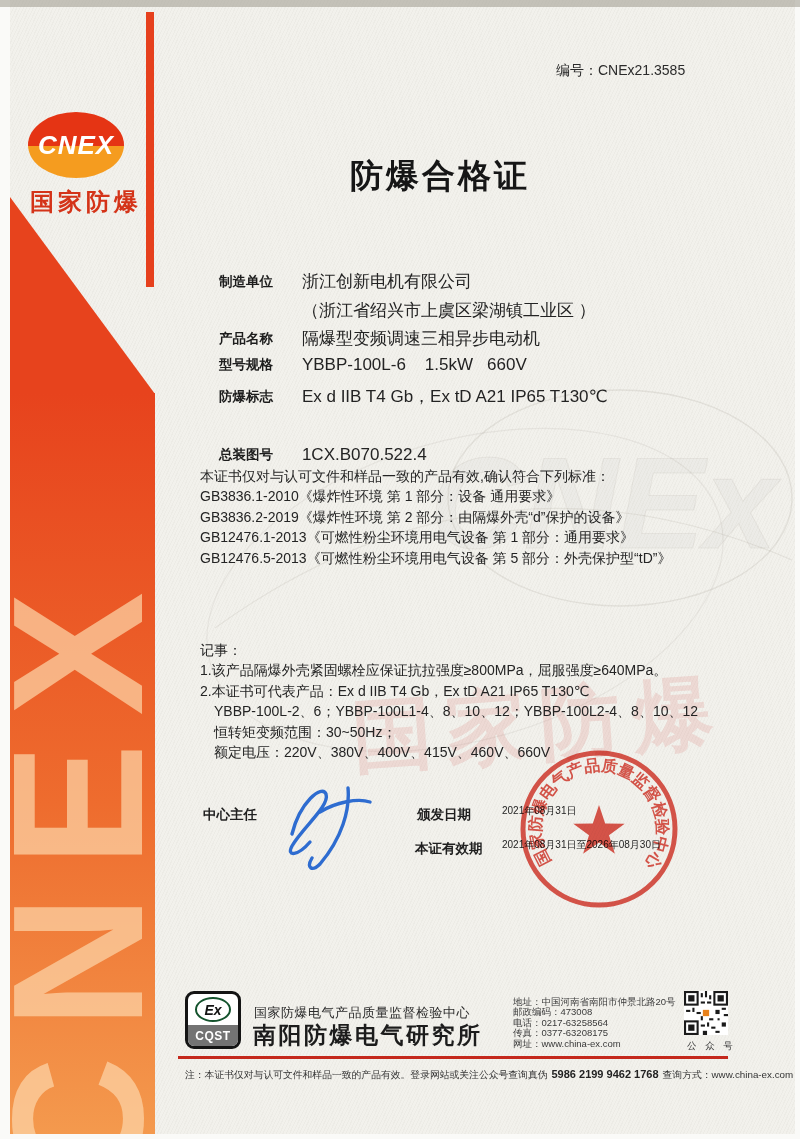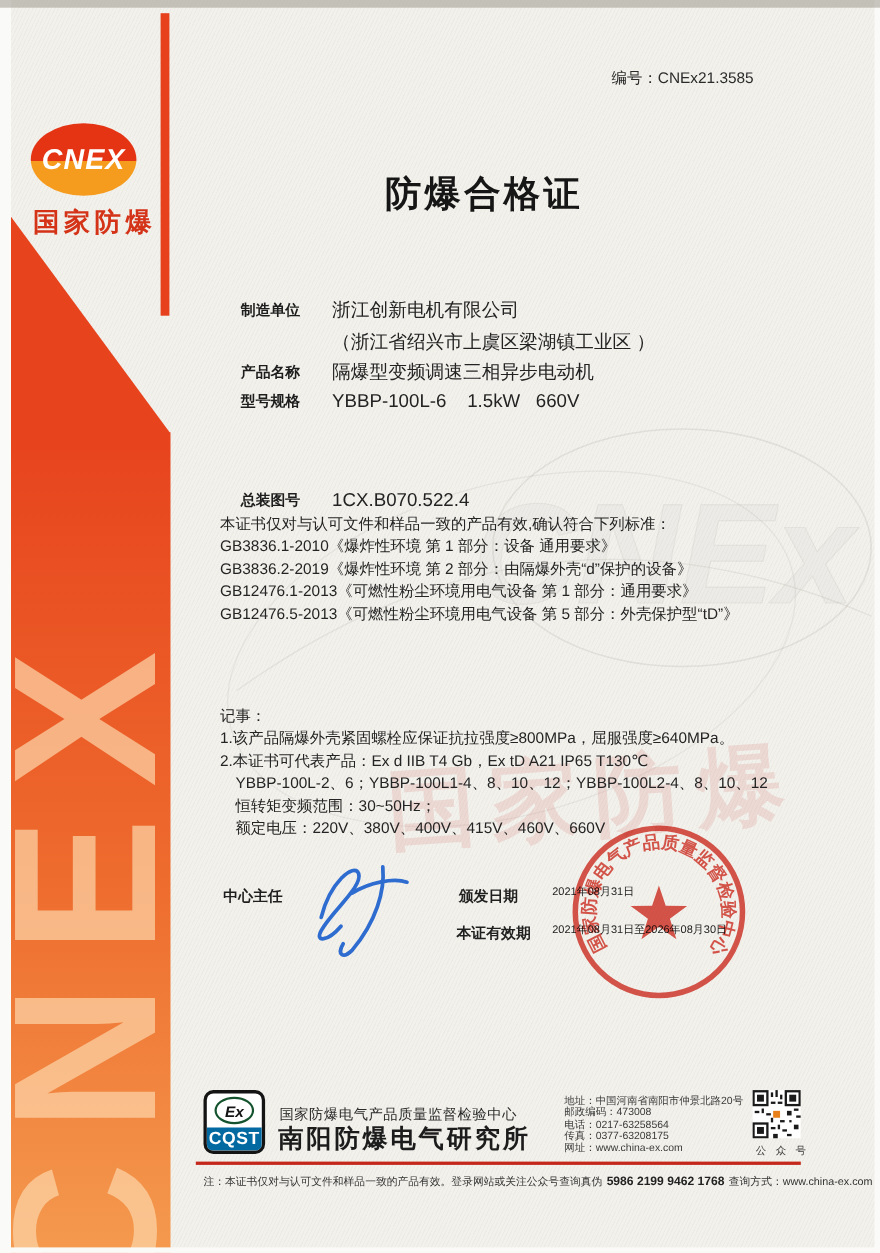--- a/index.html
+++ b/index.html
@@ -65,22 +65,22 @@
 
   
   .stamp{position:absolute;left:514px;top:744px;z-index:6;opacity:.82;mix-blend-mode:multiply;}
 
   
   .cqst{position:absolute;left:185px;top:991px;width:56px;height:58px;border:3px solid #141414;
     border-radius:9px;background:#fff;overflow:hidden;z-index:4;box-sizing:border-box;}
   .cqst .ex-top{height:31px;display:flex;align-items:center;justify-content:center;}
   .cqst .ex-ring{width:36px;height:25px;border:2px solid #14532d;border-radius:50%;
     display:flex;align-items:center;justify-content:center;font-size:14px;font-weight:bold;font-style:italic;color:#141414;box-sizing:border-box;}
-  .cqst .cqst-bottom{height:21px;background:#0369a1;color:#fff;display:flex;align-items:center;justify-content:center;
-    font-size:16px;font-weight:bold;letter-spacing:.5px;}
+  .cqst .cqst-bottom{height:21px;background:#737373;color:#fff;display:flex;align-items:center;justify-content:center;
+    font-size:12px;font-weight:bold;letter-spacing:.5px;}
   .center-name{position:absolute;left:254px;top:1004px;font-size:13px;color:#2a2a2a;letter-spacing:.5px;z-index:4;white-space:nowrap;}
   .institute{position:absolute;left:253px;top:1020px;font-size:23px;font-weight:bold;color:#1c1c1c;
     letter-spacing:2.5px;z-index:4;white-space:nowrap;}
   .contacts{position:absolute;left:513px;top:997px;font-size:9.5px;line-height:10.4px;color:#3a3a3a;z-index:4;white-space:nowrap;}
   .qr{position:absolute;left:684px;top:991px;z-index:4;}
   .qr-caption{position:absolute;left:687px;top:1040px;font-size:9.5px;letter-spacing:3px;color:#3a3a3a;z-index:4;white-space:nowrap;}
   .red-rule{position:absolute;left:178px;top:1056px;width:550px;height:2.5px;background:#c4281c;z-index:4;}
   .note-line{position:absolute;left:185px;top:1068px;font-size:9.8px;color:#333;z-index:4;white-space:nowrap;}
   .note-line .code{font-size:11px;font-weight:bold;color:#222;margin:0 4px;}
 </style>
@@ -114,20 +114,23 @@
     <span class="lbl">制造单位</span><span class="val">浙江创新电机有限公司</span>
   </div>
   <div class="row" style="top:279px">
     <span class="lbl empty"></span><span class="val">（浙江省绍兴市上虞区梁湖镇工业区 ）</span>
   </div>
   <div class="row" style="top:307px">
     <span class="lbl">产品名称</span><span class="val">隔爆型变频调速三相异步电动机</span>
   </div>
   <div class="row" style="top:335px">
     <span class="lbl">型号规格</span><span class="val">YBBP-100L-6    1.5kW   660V</span>
+  </div>
+  <div class="row" style="top:365px">
+    <span class="lbl">防爆标志</span><span class="val">Ex d IIB T4 Gb，Ex tD A21 IP65 T130℃</span>
   </div>
   <div class="row" style="top:425px">
     <span class="lbl">总装图号</span><span class="val">1CX.B070.522.4</span>
   </div>
 
   <div class="block" style="top:466px">
     <div>本证书仅对与认可文件和样品一致的产品有效,确认符合下列标准：</div>
     <div>GB3836.1-2010《爆炸性环境 第 1 部分：设备 通用要求》</div>
     <div>GB3836.2-2019《爆炸性环境 第 2 部分：由隔爆外壳“d”保护的设备》</div>
     <div>GB12476.1-2013《可燃性粉尘环境用电气设备 第 1 部分：通用要求》</div>

